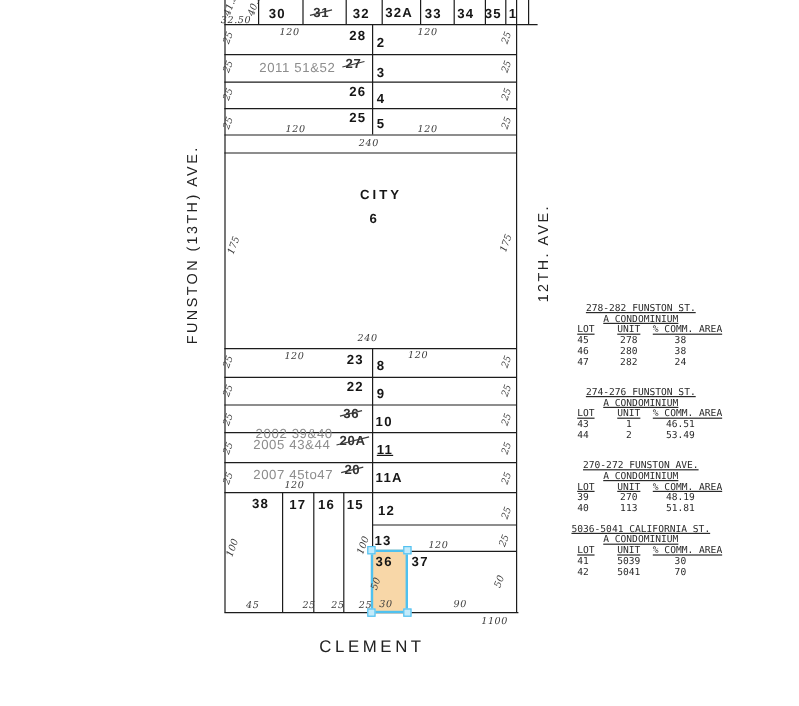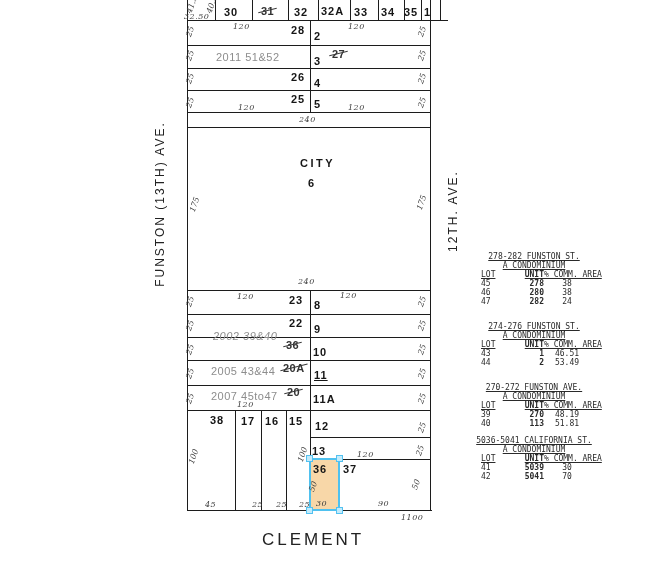--- a/index.html
+++ b/index.html
@@ -20,35 +20,35 @@
   .pc{font:11px "Liberation Sans",sans-serif;color:#8d8d8d;letter-spacing:0.5px;}
   .sk{font:bold 11px "Liberation Sans",sans-serif;color:#333;letter-spacing:0.5px;}
   .sk::after{content:"";position:absolute;left:-3px;right:-3px;top:45%;border-top:1.5px solid #3a3a3a;transform:rotate(-14deg);}
   .ct{font:bold 11px "Liberation Sans",sans-serif;color:#161616;letter-spacing:2.5px;}
   
   .street{position:absolute;z-index:3;color:#222;font:12px "Liberation Sans",sans-serif;
           letter-spacing:2px;text-align:center;white-space:nowrap;}
   .vert{transform:rotate(-90deg);}
   #street-left{left:65px;top:197px;width:190px;}
   #street-right{left:398px;top:204px;width:110px;}
-  #street-bottom{left:262px;top:530px;width:96px;letter-spacing:3px;font-size:17px;}
+  #street-bottom{left:262px;top:530px;width:96px;letter-spacing:3px;font-size:14px;}
   
   #condo-tables{position:absolute;left:478px;top:252px;width:112px;z-index:3;
                 font:8px/9px "DejaVu Sans Mono",monospace;color:#2a2a2a;}
   .ctable{position:absolute;left:0;width:112px;}
   .ctable:nth-of-type(1){top:0;}
   .ctable:nth-of-type(2){top:70px;}
   .ctable:nth-of-type(3){top:131px;}
   .ctable:nth-of-type(4){top:184px;}
   .ct-title,.ct-sub{position:relative;left:50%;transform:translateX(-50%);width:max-content;
                     text-decoration:underline;white-space:nowrap;}
   .ct-head,.ct-row{display:grid;grid-template-columns:26px 40px 46px;}
   .ct-head span{text-decoration:underline;white-space:nowrap;}
   .c-lot{padding-left:3px;}
-  .c-unit{text-align:right;font-weight:bold;}
+  .c-unit{text-align:center;}
   .c-area{text-align:center;}
   .ct-head .c-area{text-align:left;}
 </style>
 </head>
 <body>
 
 <div id="stage">
 
   <svg id="plat-lines" width="666" height="588" viewBox="0 0 666 588">
     <g stroke="#1c1c1c" stroke-width="1" fill="none">
@@ -94,21 +94,21 @@
       <span class="lbl lt" style="left: 381px; top: 6px;">34</span>
       <span class="lbl lt" style="left: 404px; top: 6px;">35</span>
       <span class="lbl lt" style="left: 424px; top: 6px;">1</span>
       <span class="lbl dm" style="left: 233px; top: 22px;">120</span>
       <span class="lbl lt" style="left: 291px; top: 24px;">28</span>
       <span class="lbl lt" style="left: 314px; top: 30px;">2</span>
       <span class="lbl dm" style="left: 348px; top: 22px;">120</span>
       <span class="lbl dmr" style="left: 185px; top: 27px;">25</span>
       <span class="lbl dmr" style="left: 417px; top: 27px;">25</span>
       <span class="lbl pc" style="left: 216px; top: 51px;">2011 51&amp;52</span>
-      <span class="lbl sk" style="left: 288px; top: 48px; margin-left: 44px;">27</span>
+      <span class="lbl sk" style="left: 288px; top: 48px;">27</span>
       <span class="lbl lt" style="left: 314px; top: 55px;">3</span>
       <span class="lbl dmr" style="left: 185px; top: 51px;">25</span>
       <span class="lbl dmr" style="left: 417px; top: 51px;">25</span>
       <span class="lbl lt" style="left: 291px; top: 71px;">26</span>
       <span class="lbl lt" style="left: 314px; top: 77px;">4</span>
       <span class="lbl dmr" style="left: 185px; top: 74px;">25</span>
       <span class="lbl dmr" style="left: 417px; top: 74px;">25</span>
       <span class="lbl lt" style="left: 291px; top: 93px;">25</span>
       <span class="lbl lt" style="left: 314px; top: 98px;">5</span>
       <span class="lbl dm" style="left: 238px; top: 103px;">120</span>
@@ -124,21 +124,21 @@
       <span class="lbl dm" style="left: 237px; top: 292px;">120</span>
       <span class="lbl dm" style="left: 340px; top: 291px;">120</span>
       <span class="lbl lt" style="left: 289px; top: 294px;">23</span>
       <span class="lbl lt" style="left: 314px; top: 299px;">8</span>
       <span class="lbl dmr" style="left: 185px; top: 297px;">25</span>
       <span class="lbl dmr" style="left: 417px; top: 297px;">25</span>
       <span class="lbl lt" style="left: 289px; top: 317px;">22</span>
       <span class="lbl lt" style="left: 314px; top: 323px;">9</span>
       <span class="lbl dmr" style="left: 185px; top: 321px;">25</span>
       <span class="lbl dmr" style="left: 417px; top: 321px;">25</span>
-      <span class="lbl pc" style="left: 213px; top: 330px; font-style: italic;">2002 39&amp;40</span>
+      <span class="lbl pc" style="left: 213px; top: 356px;">2002 39&amp;40</span>
       <span class="lbl sk" style="left: 286px; top: 339px;">36</span>
       <span class="lbl lt" style="left: 313px; top: 346px;">10</span>
       <span class="lbl dmr" style="left: 185px; top: 345px;">25</span>
       <span class="lbl dmr" style="left: 417px; top: 345px;">25</span>
       <span class="lbl pc" style="left: 211px; top: 365px;">2005 43&amp;44</span>
       <span class="lbl sk" style="left: 283px; top: 362px;">20A</span>
       <span class="lbl lt" style="left: 314px; top: 369px; text-decoration: underline;">11</span>
       <span class="lbl dmr" style="left: 185px; top: 369px;">25</span>
       <span class="lbl dmr" style="left: 417px; top: 369px;">25</span>
       <span class="lbl pc" style="left: 211px; top: 390px;">2007 45to47</span>

